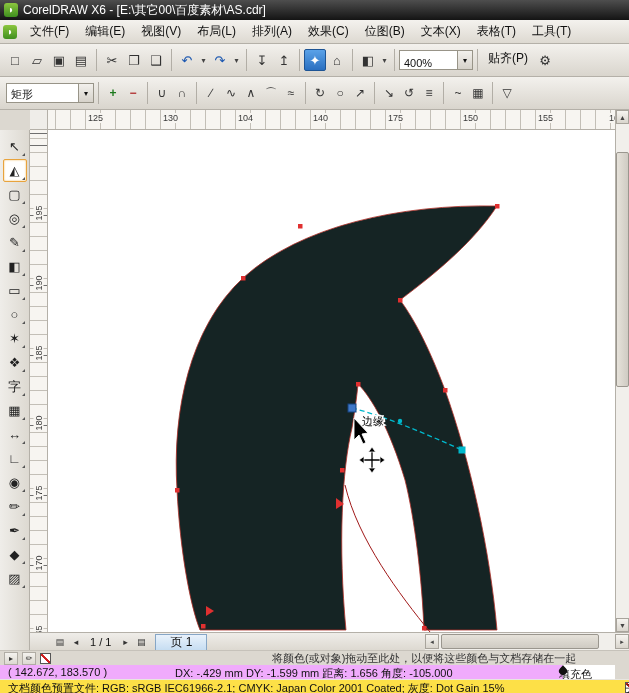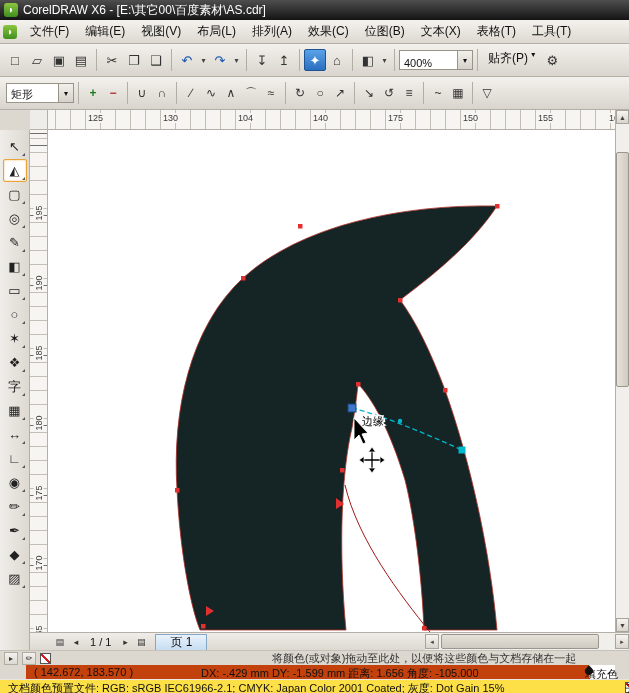--- a/index.html
+++ b/index.html
@@ -29,21 +29,21 @@
   .tbtn { width:22px; height:22px; display:flex; align-items:center; justify-content:center;
           font-size:13px; color:#333; border:1px solid transparent; border-radius:2px; }
   .tbtn.blue { background:linear-gradient(#5aa2e8,#2a6fc0); color:#fff; border:1px solid #1d5494; }
   .drop { width:11px; height:22px; font-size:8px; color:#444; display:flex; align-items:center; justify-content:center; }
   .sep { width:1px; height:22px; background:#b2aea6; margin:0 4px; flex:0 0 auto; }
   .combo { height:20px; background:#fff; border:1px solid #989488; display:flex; align-items:flex-end;
            font-size:11px; }
   .combo .val { padding:0 4px; flex:1; white-space:nowrap; }
   .combo .arr { width:15px; height:18px; background:linear-gradient(#f2f0ec,#d6d2ca);
                 border-left:1px solid #989488; font-size:8px; display:flex; align-items:center; justify-content:center; }
-  .flatbtn { height:22px; display:flex; align-items:flex-start; padding:0 5px; border:1px solid transparent; border-radius:2px; font-size:12px; }
+  .flatbtn { height:22px; display:flex; align-items:center; padding:0 5px; border:1px solid transparent; border-radius:2px; font-size:12px;flex-direction:column; }
   .pbtn { width:20px; height:20px; display:flex; align-items:center; justify-content:center;
           font-size:12px; color:#333; border:1px solid transparent; border-radius:2px; }
   .pbtn.green { color:#1d7a1d; font-weight:bold; }
   .pbtn.red { color:#b03030; font-weight:bold; }
 
   
   .toolbox { position:absolute; left:0; top:130px; width:30px; height:520px;
              background:linear-gradient(90deg,#efede9,#ddd9d1); border-right:1px solid #b4b0a8;
              padding-top:4px; }
   .tool { position:relative; width:24px; height:23px; margin:1px auto; display:flex; align-items:center;
@@ -102,21 +102,21 @@
   .dock { position:absolute; left:0; top:650px; width:629px; height:15px; background:#dcd8d0;
           border-top:1px solid #c6c2ba; display:flex; align-items:center; font-size:11px; color:#333; }
   .dkbtn { width:14px; height:13px; margin-left:4px; display:flex; align-items:center; justify-content:center;
            font-size:8px; color:#333; border:1px solid #b0aca4; background:linear-gradient(#f4f2ee,#ddd9d1); }
   .swatch-none { width:11px; height:11px; margin-left:4px; background:
            linear-gradient(45deg, transparent 42%, #d02020 42%, #d02020 58%, transparent 58%), #fff;
            border:1px solid #555; }
   .dock .hint { position:absolute; left:272px; white-space:nowrap; color:#333; }
 
   
-  .status1 { position:absolute; left:0; top:665px; width:563px; height:14px; background:#c2410c; font-size:11px;margin-left:26px; }
+  .status1 { position:absolute; left:0; top:665px; width:563px; height:14px; background:#f0abfc; font-size:11px; }
   .status2 { position:absolute; left:0; top:679px; width:629px; height:14px; background:#fde047; font-size:11px;
              border-top:1px solid #e8e6e0; }
   .status1 span, .status2 span { position:absolute; top:1px; white-space:nowrap; }
   .coords { left:8px; }
   .delta { left:175px; }
   .fillgrp { right:4px; display:flex; align-items:center; gap:4px; position:absolute; top:0px; }
   .droplet { width:8px; height:8px; background:#111; border-radius:0 50% 50% 50%; transform:rotate(45deg); }
   .profile { left:8px; }
   .outgrp { right:4px; position:absolute; top:0; display:flex; align-items:center; gap:4px; }
   .penicon { font-size:11px; }
@@ -174,21 +174,21 @@
       <span class="arr">▾</span>
     </span>
     <span class="sep"></span>
     <span class="flatbtn">
       <span>贴齐(P)</span>&nbsp;<span style="font-size:8px;">▾</span>
     </span>
     <span class="tbtn">⚙</span>
   </div>
 
   <div class="bar propbar">
-    <span class="combo" style="width:68px;">
+    <span class="combo" style="width:88px;">
       <span class="val">矩形</span>
       <span class="arr">▾</span>
     </span>
     <span class="sep"></span>
     <span class="pbtn green">+</span>
     <span class="pbtn red">−</span>
     <span class="sep"></span>
     <span class="pbtn">∪</span>
     <span class="pbtn">∩</span>
     <span class="sep"></span>

